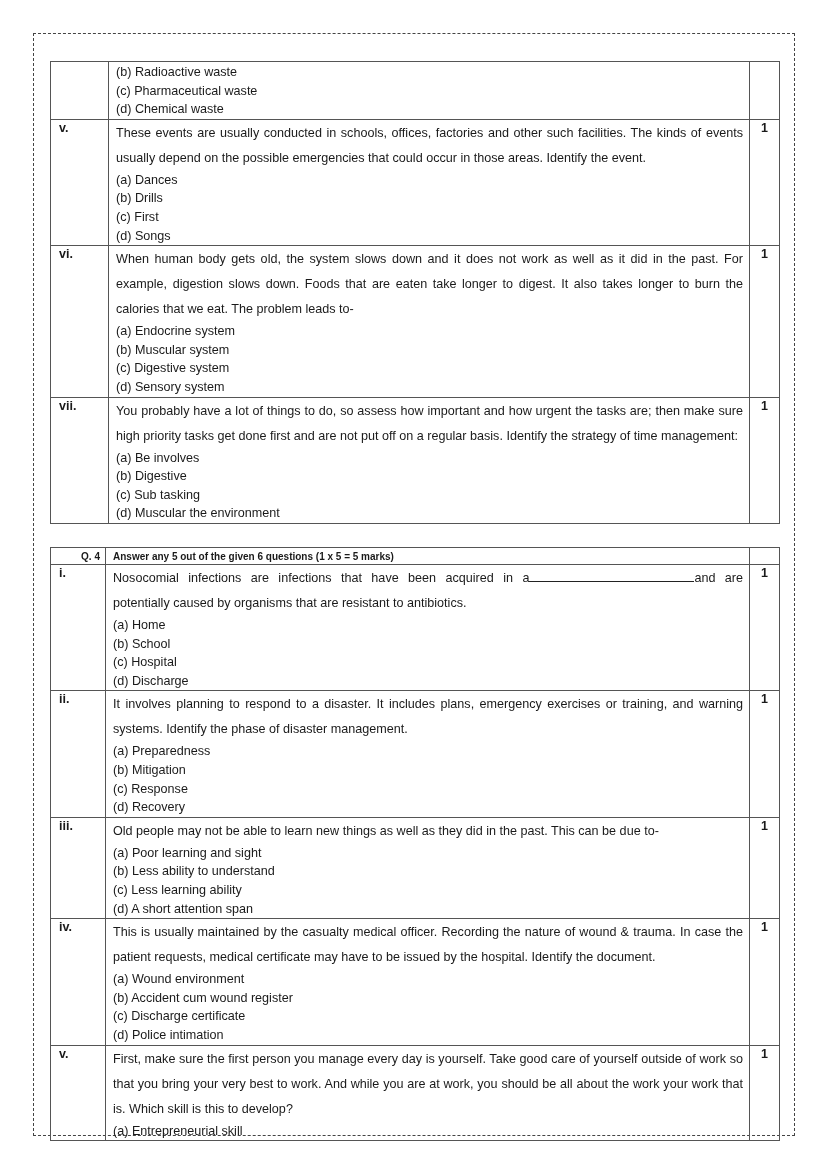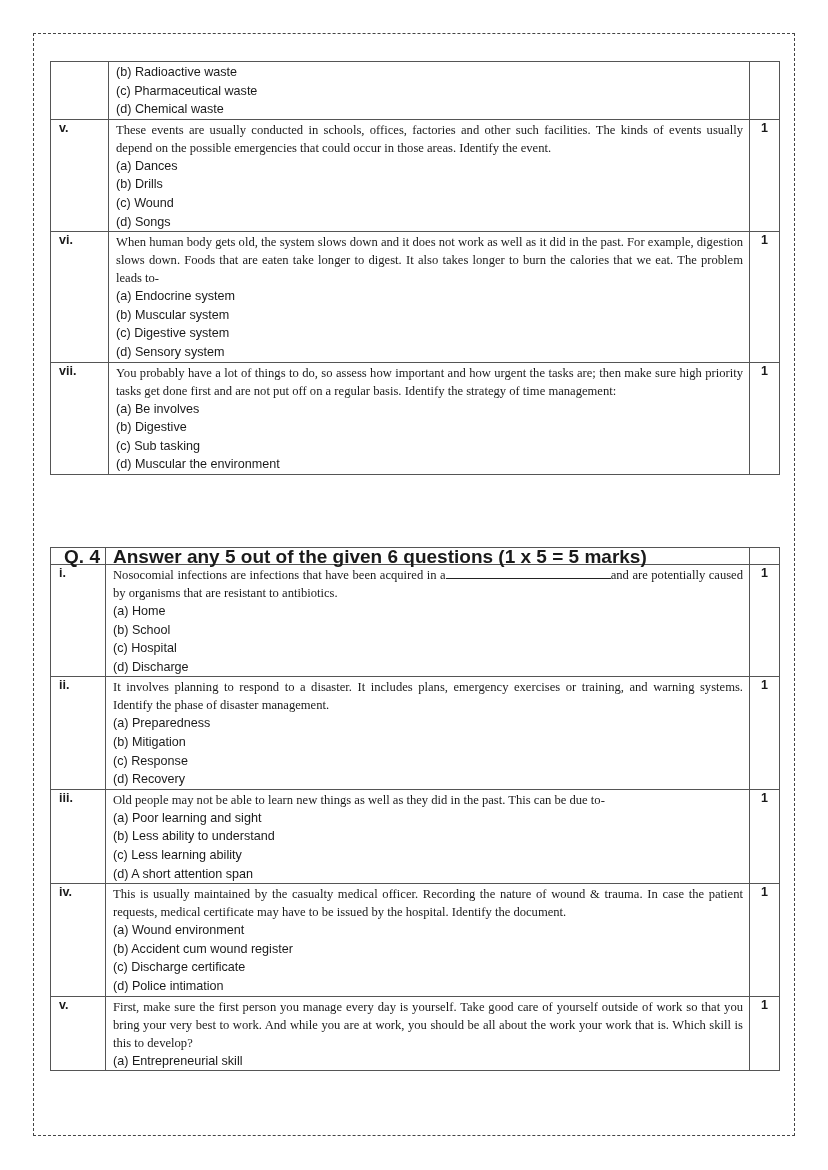--- a/index.html
+++ b/index.html
@@ -7,22 +7,22 @@
            font-family: "Liberation Sans", sans-serif; color: #1a1a1a; }
     .frame { position: absolute; left: 33px; top: 33px; width: 762px; height: 1103px;
              border: 1px dashed #444; box-sizing: border-box; }
     table.q { position: absolute; left: 50px; width: 730px; border-collapse: collapse;
               table-layout: fixed; font-size: 12.6px; }
     table.q td { border: 1.3px solid #555; vertical-align: top; padding: 0; }
     td.num { width: 49px; font-weight: bold; padding: 1px 0 0 8px !important; font-size: 12.5px; }
     td.body { padding: 1px 6px 0 7px !important; }
     td.marks { width: 29px; text-align: center; font-weight: bold; font-size: 12.5px; padding-top: 1px !important; }
     .line { line-height: 18.6px; }
-    .stem { text-align: justify; line-height: 18px; font-family: Liberation Serif, serif; }
-    .hdr td { font-weight: bold; font-size: 19px; line-height: 15px; }
+    .stem { text-align: justify; line-height: 25px; }
+    .hdr td { font-weight: bold; font-size: 10px; line-height: 15px; }
     .hdr td.num { text-align: right; padding: 1px 5px 0 0 !important; }
     .blank { display: inline-block; width: 165px; border-bottom: 1px solid #222; height: 12px; vertical-align: baseline; }
   </style>
 </head>
 <body>
 
 <div class="frame"></div>
 
 <table class="q" style="top:61px;">
   <tbody id="t1">
@@ -34,21 +34,21 @@
           <div class="line">(d) Chemical waste</div>
         </td>
         <td class="marks"></td>
       </tr>
       <tr>
         <td class="num">v.</td>
         <td class="body">
           <div class="stem">These events are usually conducted in schools, offices, factories and other such facilities. The kinds of events usually depend on the possible emergencies that could occur in those areas. Identify the event.</div>
           <div class="line">(a) Dances</div>
           <div class="line">(b) Drills</div>
-          <div class="line">(c) Wound</div>
+          <div class="line">(c) First</div>
           <div class="line">(d) Songs</div>
         </td>
         <td class="marks">1</td>
       </tr>
       <tr>
         <td class="num">vi.</td>
         <td class="body">
           <div class="stem">When human body gets old, the system slows down and it does not work as well as it did in the past. For example, digestion slows down. Foods that are eaten take longer to digest. It also takes longer to burn the calories that we eat. The problem leads to-</div>
           <div class="line">(a) Endocrine system</div>
           <div class="line">(b) Muscular system</div>

